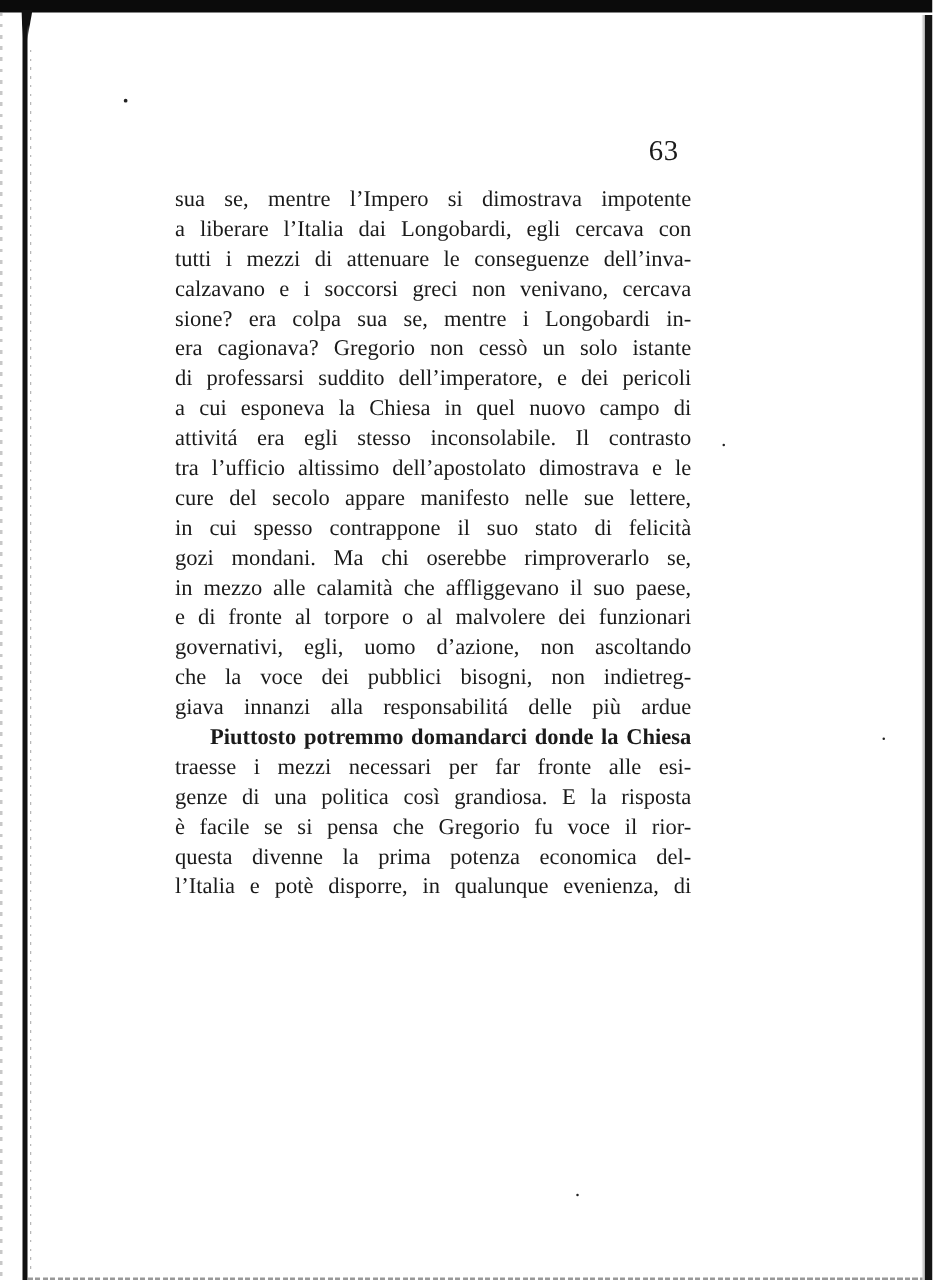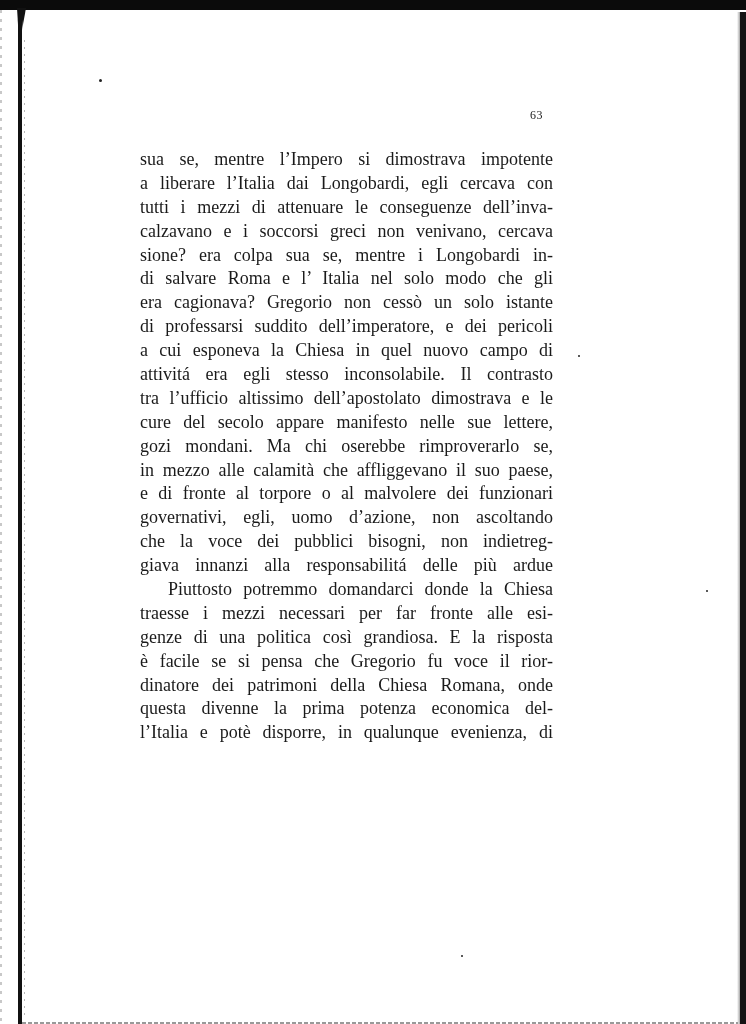--- a/index.html
+++ b/index.html
@@ -67,21 +67,21 @@
   .speck {
     position: absolute;
     width: 3px; height: 3px;
     border-radius: 50%;
     background: #222;
   }
   .page-number {
     position: absolute;
     top: 108px;
     right: 203px;
-    font-size: 12px;
+    font-size: 23px;
     letter-spacing: 0.5px;
   }
   .text-block {
     position: absolute;
     left: 140px;
     top: 148px;
     width: 413px;
   }
   .line {
     display: block;
@@ -90,20 +90,21 @@
     font-size: 18px;
     white-space: nowrap;
     text-align: justify;
     text-align-last: justify;
   }
   .line.last {
     text-align-last: left;
   }
   .line.indent {
     padding-left: 28px;
+    font-weight: bold;
   }
 </style>
 </head>
 <body>
 
 <div class="top-border"></div>
 <div class="left-strip"></div>
 <div class="left-edge"></div>
 <div class="left-edge-flare"></div>
 <div class="left-dots"></div>
@@ -118,36 +119,35 @@
 
 <div class="page-number">63</div>
 
 <div class="text-block" id="text-block">
     <div>
       <span class="line">sua se, mentre l’Impero si dimostrava impotente</span>
       <span class="line">a liberare l’Italia dai Longobardi, egli cercava con</span>
       <span class="line">tutti i mezzi di attenuare le conseguenze dell’inva-</span>
       <span class="line">calzavano e i soccorsi greci non venivano, cercava</span>
       <span class="line">sione? era colpa sua se, mentre i Longobardi in-</span>
-      <span class="line">di salvare Roma e l’ Italia nel solo modo che gli</span>
       <span class="line">era cagionava? Gregorio non cessò un solo istante</span>
       <span class="line">di professarsi suddito dell’imperatore, e dei pericoli</span>
       <span class="line">a cui esponeva la Chiesa in quel nuovo campo di</span>
       <span class="line">attivitá era egli stesso inconsolabile. Il contrasto</span>
       <span class="line">tra l’ufficio altissimo dell’apostolato dimostrava e le</span>
       <span class="line">cure del secolo appare manifesto nelle sue lettere,</span>
+      <span class="line">in cui spesso contrappone il suo stato di felicità</span>
       <span class="line">gozi mondani. Ma chi oserebbe rimproverarlo se,</span>
       <span class="line">in mezzo alle calamità che affliggevano il suo paese,</span>
       <span class="line">e di fronte al torpore o al malvolere dei funzionari</span>
       <span class="line">governativi, egli, uomo d’azione, non ascoltando</span>
       <span class="line">che la voce dei pubblici bisogni, non indietreg-</span>
       <span class="line">giava innanzi alla responsabilitá delle più ardue</span>
     </div>
     <div>
       <span class="line indent">Piuttosto potremmo domandarci donde la Chiesa</span>
       <span class="line">traesse i mezzi necessari per far fronte alle esi-</span>
       <span class="line">genze di una politica così grandiosa. E la risposta</span>
       <span class="line">è facile se si pensa che Gregorio fu voce il rior-</span>
-      <span class="line">dinatore dei patrimoni della Chiesa Romana, onde</span>
       <span class="line">questa divenne la prima potenza economica del-</span>
       <span class="line">l’Italia e potè disporre, in qualunque evenienza, di</span>
     </div>
   </div>
 
 </body></html>

